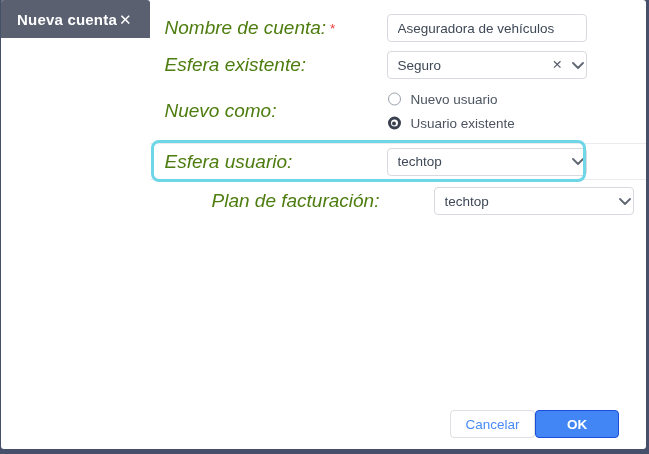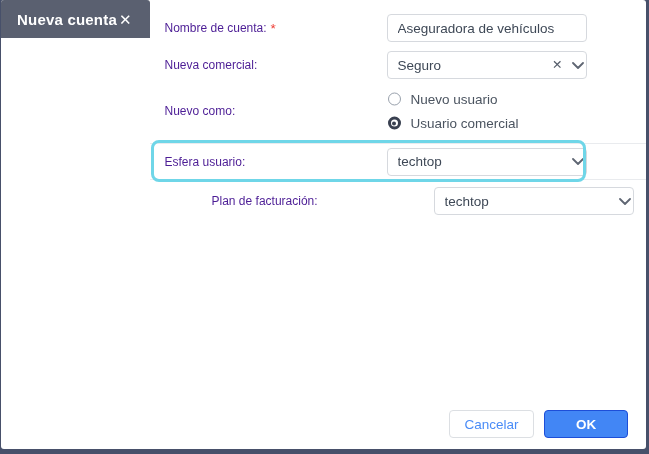--- a/index.html
+++ b/index.html
@@ -22,21 +22,21 @@
   }
   .dlg-title { color:#ffffff; font-size:15px; font-weight:700; letter-spacing:.2px; }
   .dlg-close {
     margin-left:auto; color:#ffffff; font-size:15px; line-height:1;
     cursor:pointer; padding:4px 2px; font-weight:400;
   }
 
   .dlg-body { position:relative; flex:1; }
 
   .row { position:relative; display:flex; align-items:center; padding-left:15px; }
-  .lbl { font-size:12px; color:#4c1d95; }
+  .lbl { font-size:19px; color:#4d7c0f;font-style:italic; }
   .req { color:#EE3B33; margin-left:4px; font-size:13.5px; }
 
   .ctl { position:absolute; left:237px; top:50%; transform:translateY(-50%); width:200px; height:28px; }
 
   .row-1 { margin-top:14px; height:28px; }
   .row-2 { margin-top:9px;  height:28px; }
   .row-3 { margin-top:4px;  height:56px; }
   .row-4 {
     margin-top:4px; height:37px;
     border-top:1px solid #E9EBEE; border-bottom:1px solid #E9EBEE;
@@ -74,21 +74,21 @@
   }
   .radio-lbl { font-size:13.5px; color:#4B5460; }
 
   
   .highlight-outline {
     position:absolute; left:1px; top:-4px; width:435px; height:42px;
     border:3px solid #6FD6E8; border-radius:8px; pointer-events:none; z-index:2;
   }
 
   
-  .dlg-footer { position:absolute; right:18px; bottom:11px; display:flex; gap:10px; }
+  .dlg-footer { position:absolute; right:27px; bottom:11px; display:flex; }
   .btn {
     height:28px; border-radius:4px; font-size:13.5px; cursor:pointer;
     font-family:"Liberation Sans", sans-serif;
     display:flex; align-items:center; justify-content:center;
   }
   .btn-cancel { width:85px; background:#fff; border:1px solid #DCDFE3; color:#4A8CF7; }
   .btn-ok { width:84px; background:#4286F5; border:1px solid #1d4ed8; color:#fff; font-weight:700; }
 </style>
 </head>
 <body>
@@ -105,42 +105,42 @@
 
       <div class="row row-1">
         <span class="lbl">Nombre de cuenta:</span>
         <span class="req">*</span>
         <div class="ctl">
           <input class="text-input" type="text" value="Aseguradora de vehículos" style="">
         </div>
       </div>
 
       <div class="row row-2">
-        <span class="lbl">Nueva comercial:</span>
+        <span class="lbl">Esfera existente:</span>
         <div class="ctl">
           <div class="select">
             <span class="val">Seguro</span>
             <span class="clear-x">✕</span>
             <svg class="chev" width="12" height="7" viewBox="0 0 12 7">
               <path d="M1 1 L6 6 L11 1" fill="none" stroke="#5F6673" stroke-width="1.8" stroke-linecap="round" stroke-linejoin="round"></path>
             </svg>
           </div>
         </div>
       </div>
 
       <div class="row row-3">
         <span class="lbl">Nuevo como:</span>
         <div class="radio-stack">
           <div class="radio-line">
             <span class="radio"></span>
             <span class="radio-lbl">Nuevo usuario</span>
           </div>
           <div class="radio-line">
             <span class="radio selected"></span>
-            <span class="radio-lbl">Usuario comercial</span>
+            <span class="radio-lbl">Usuario existente</span>
           </div>
         </div>
       </div>
 
       <div class="row row-4">
         <div class="highlight-outline"></div>
         <span class="lbl">Esfera usuario:</span>
         <div class="ctl">
           <div class="select">
             <span class="val">techtop</span>

